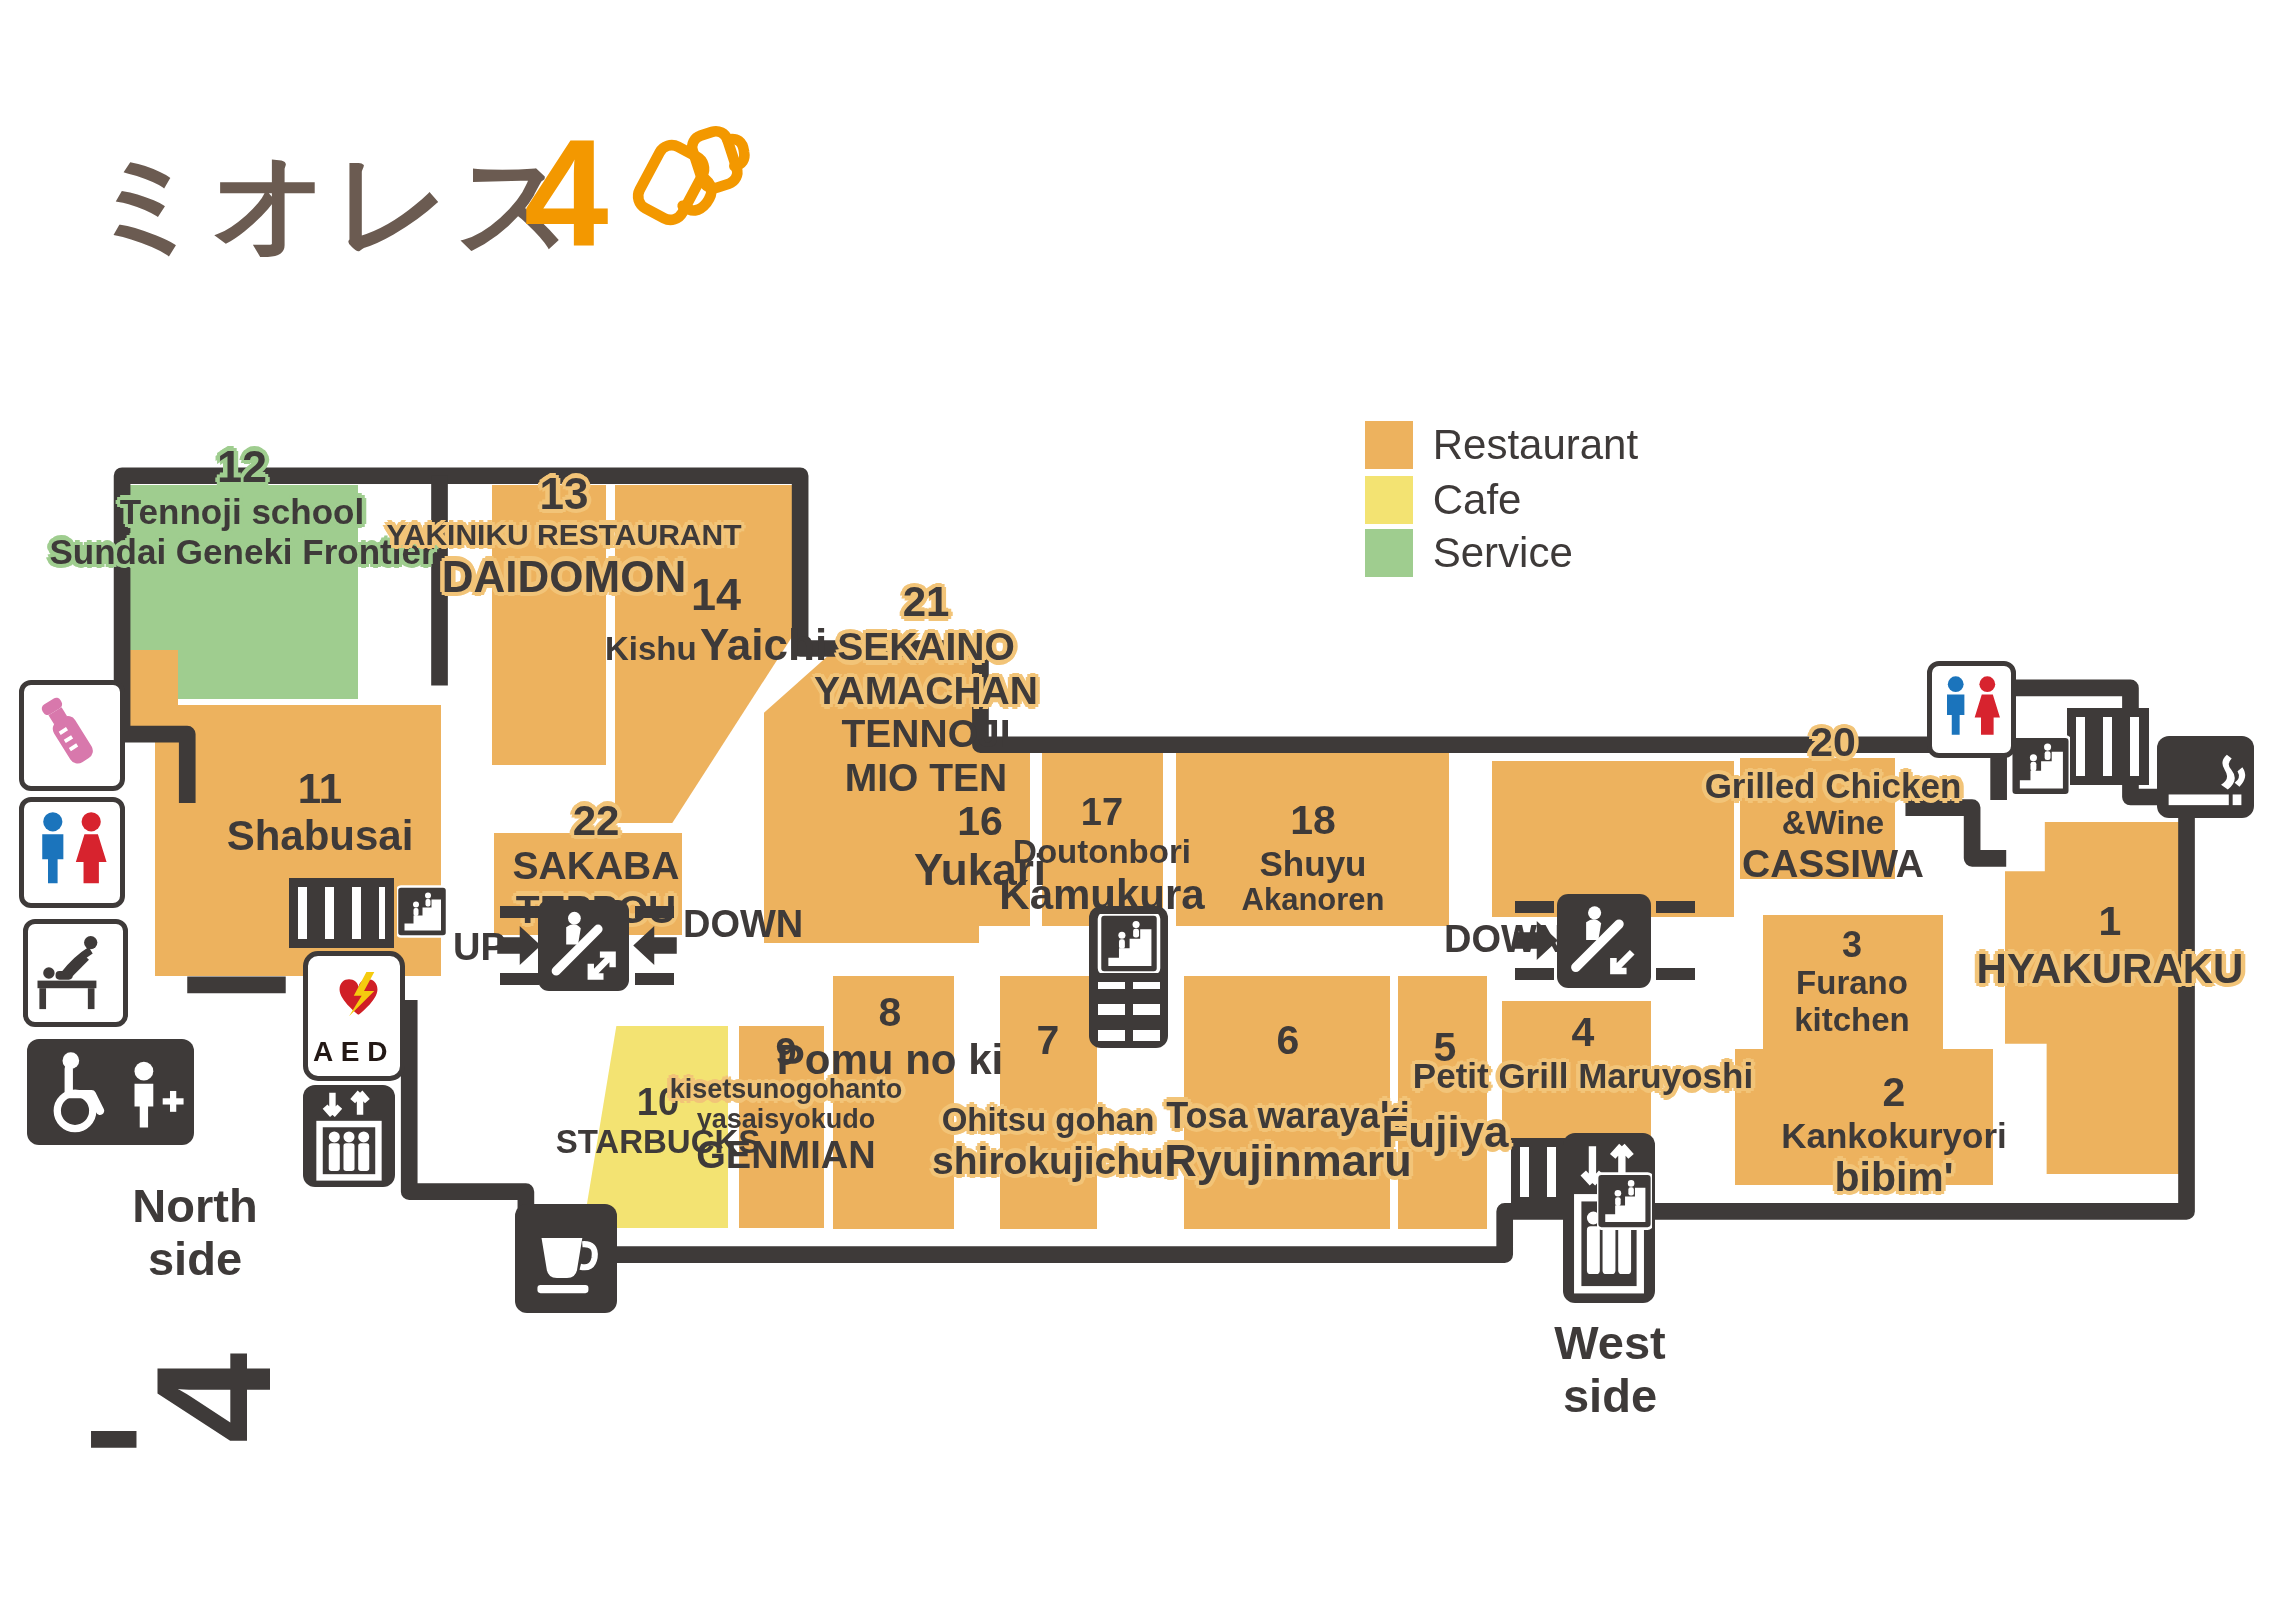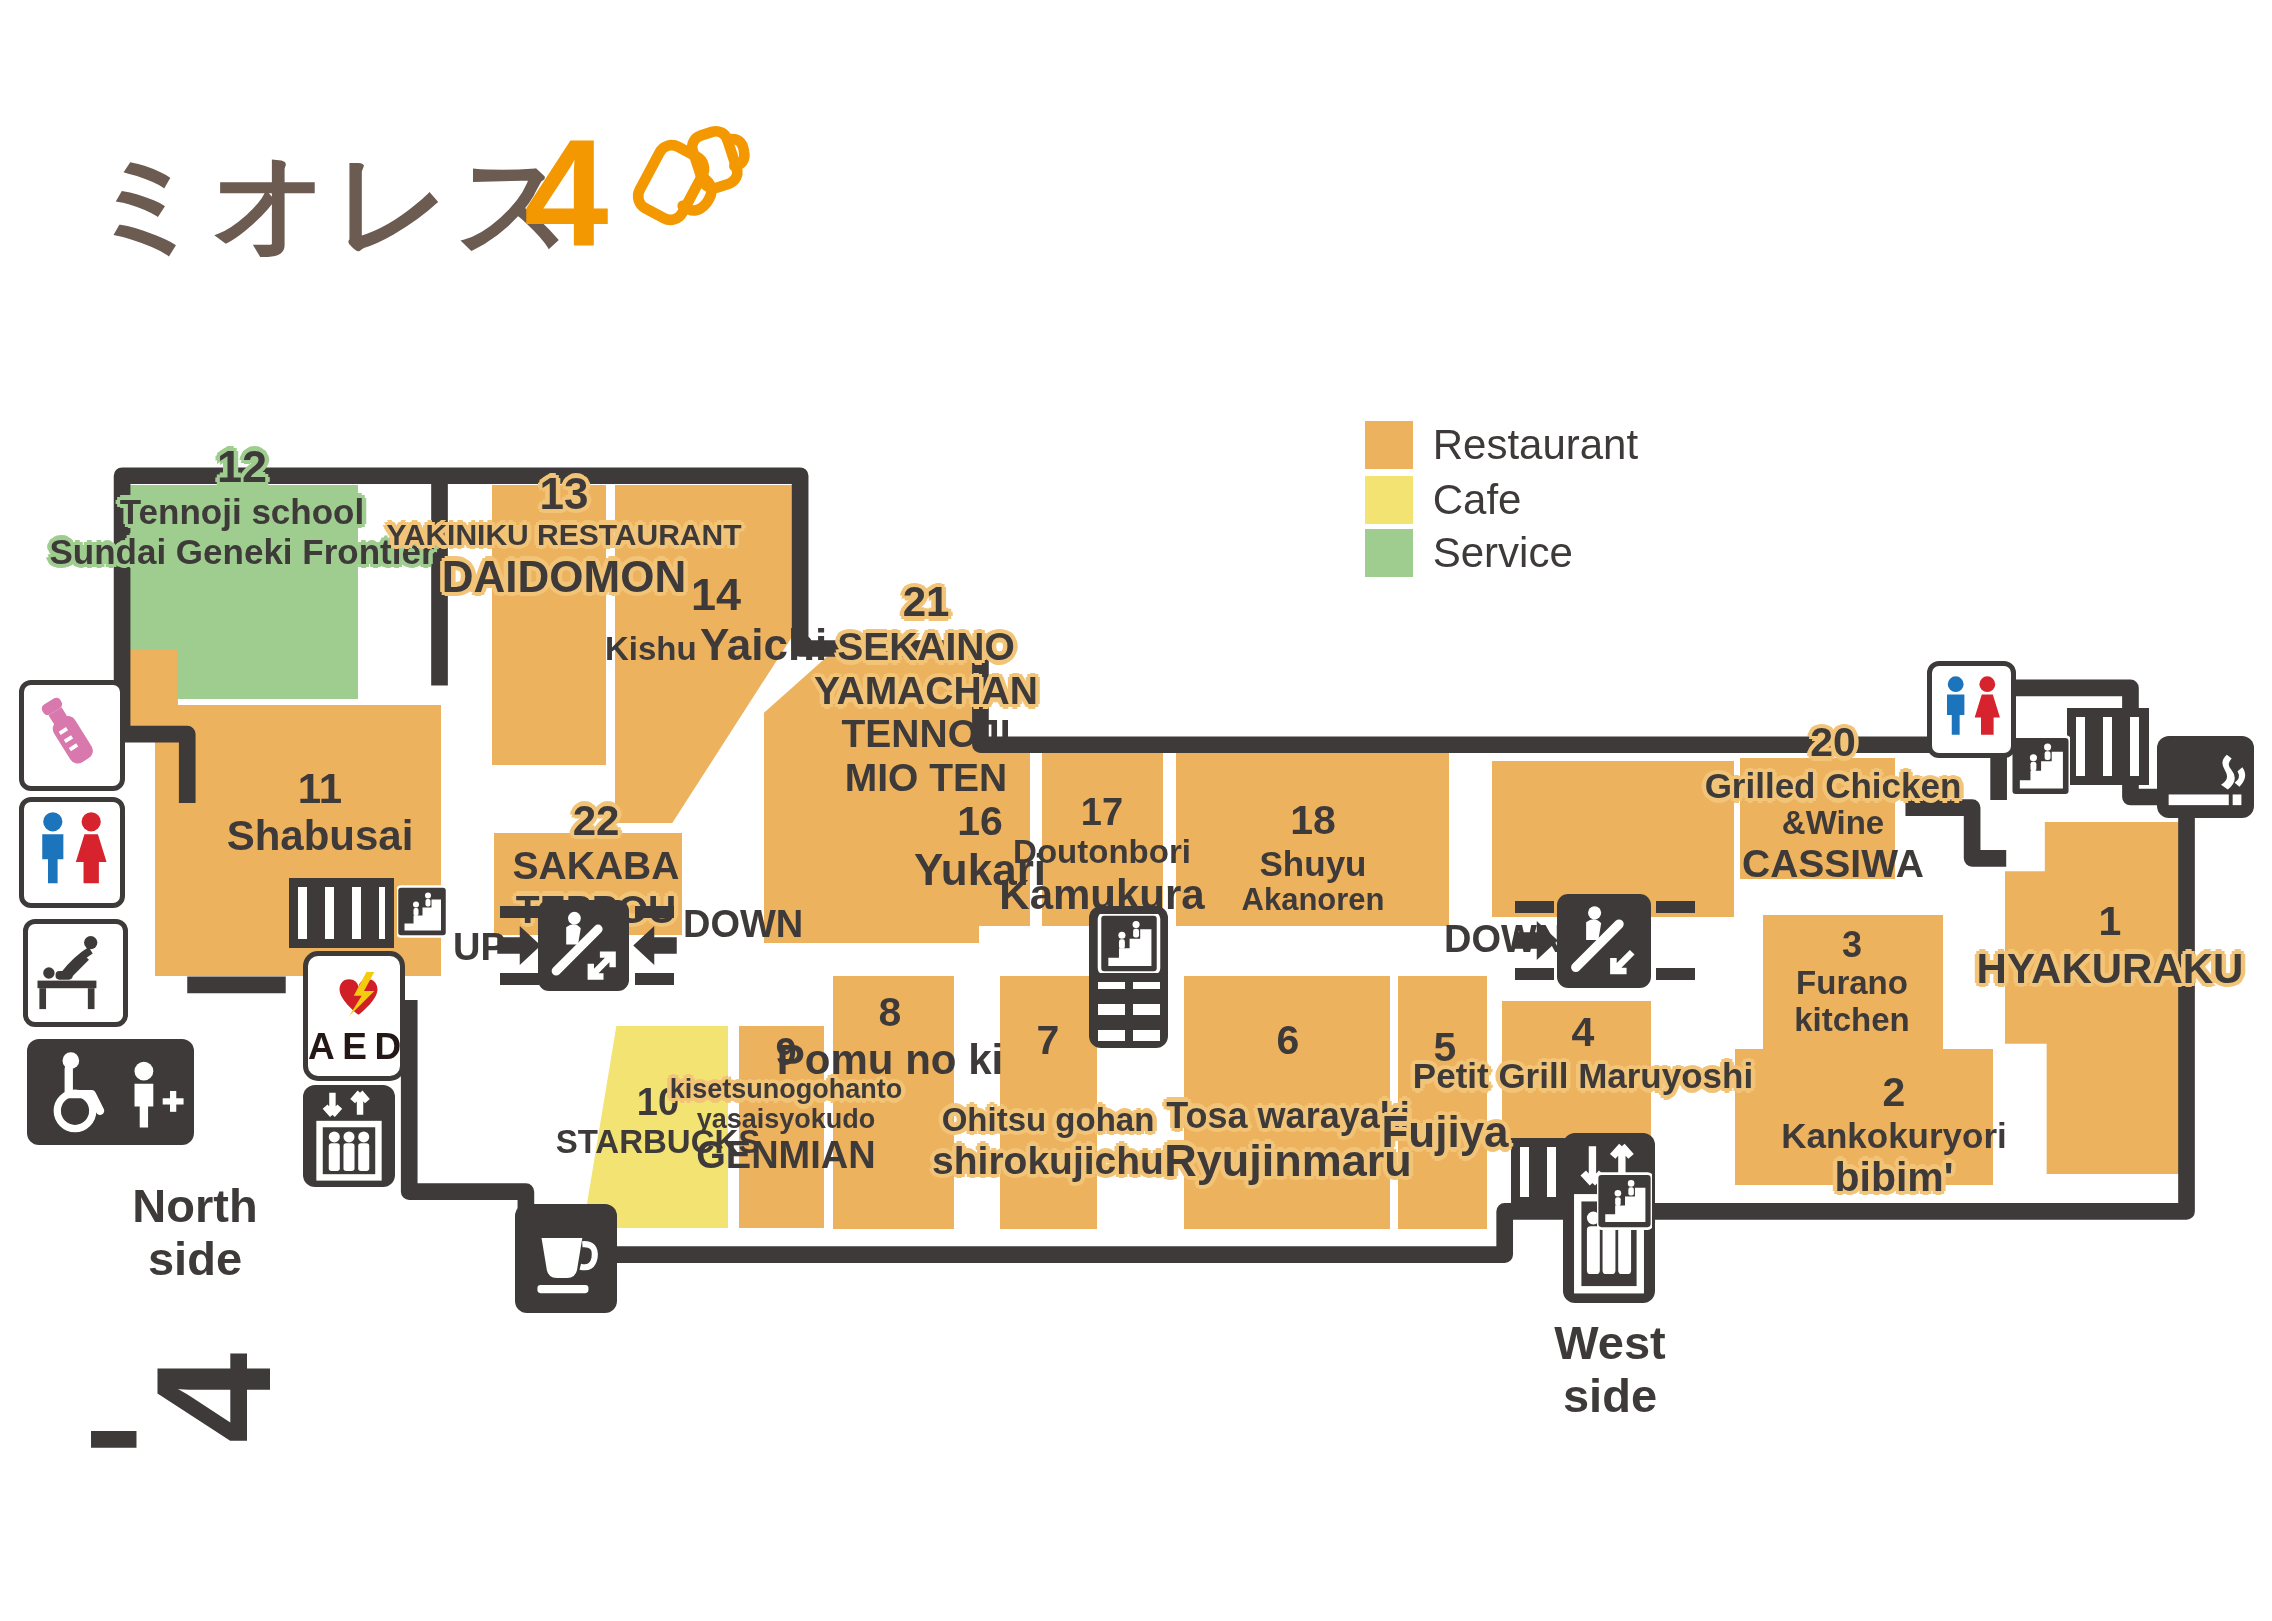--- a/index.html
+++ b/index.html
@@ -353,21 +353,21 @@
     <path d="M103,42 h18 v22 h-5 v20 h-8 v-20 h-5 z" fill="#fff"></path>
     <rect x="130" y="56" width="20" height="6" fill="#fff"></rect>
     <rect x="137" y="49" width="6" height="20" fill="#fff"></rect>
   </svg>
 
   <div class="sign whitebox" style="left:303px;top:951px;width:102px;height:130px;border-radius:15px">
     <svg style="position:absolute;left:10.6px;top:4.5px" width="79" height="79" viewBox="0 0 100 100">
       <path d="M50,34 C50,20 74,18 74,36 C74,50 50,68 50,68 C50,68 26,50 26,36 C26,18 50,20 50,34 Z" fill="#D01F26"></path>
       <polygon points="60,14 44,44 54,44 38,70 70,38 57,38 70,14" fill="#F5CB0F"></polygon>
     </svg>
-    <div style="position:absolute;left:0;right:0;bottom:7.6px;text-align:left;font-size:37px;font-weight:bold;letter-spacing:7.6px;color:#231815">AED</div>
+    <div style="position:absolute;left:0;right:0;bottom:7.6px;text-align:center;font-size:28px;font-weight:bold;letter-spacing:7.6px;color:#231815">AED</div>
   </div>
 
   <svg class="sign darkbox" style="left:303px;top:1085px" width="92" height="102" viewBox="0 0 100 110">
     <g stroke="#fff" stroke-width="7" fill="none">
       <path d="M32,8 v24 M32,32 l-8,-9 M32,32 l8,-9"></path>
       <path d="M62,32 v-24 M62,8 l-8,9 M62,8 l8,9"></path>
       <rect x="18" y="42" width="64" height="58"></rect>
     </g>
     <g fill="#fff">
       <circle cx="34" cy="56" r="6"></circle>

